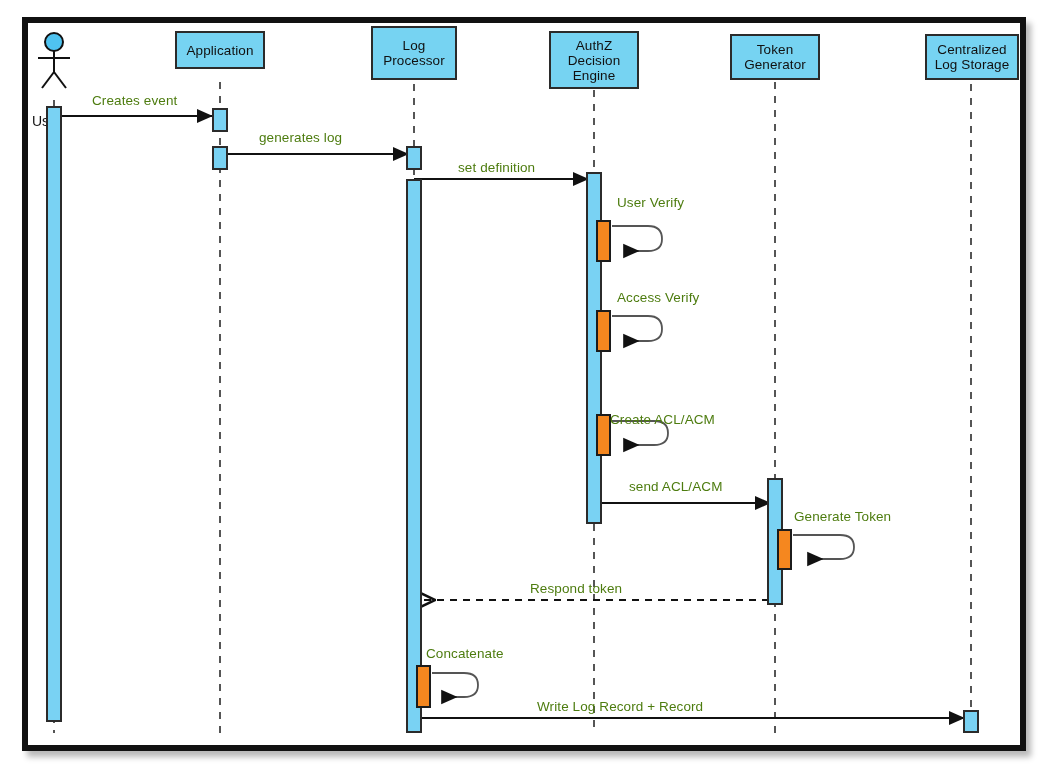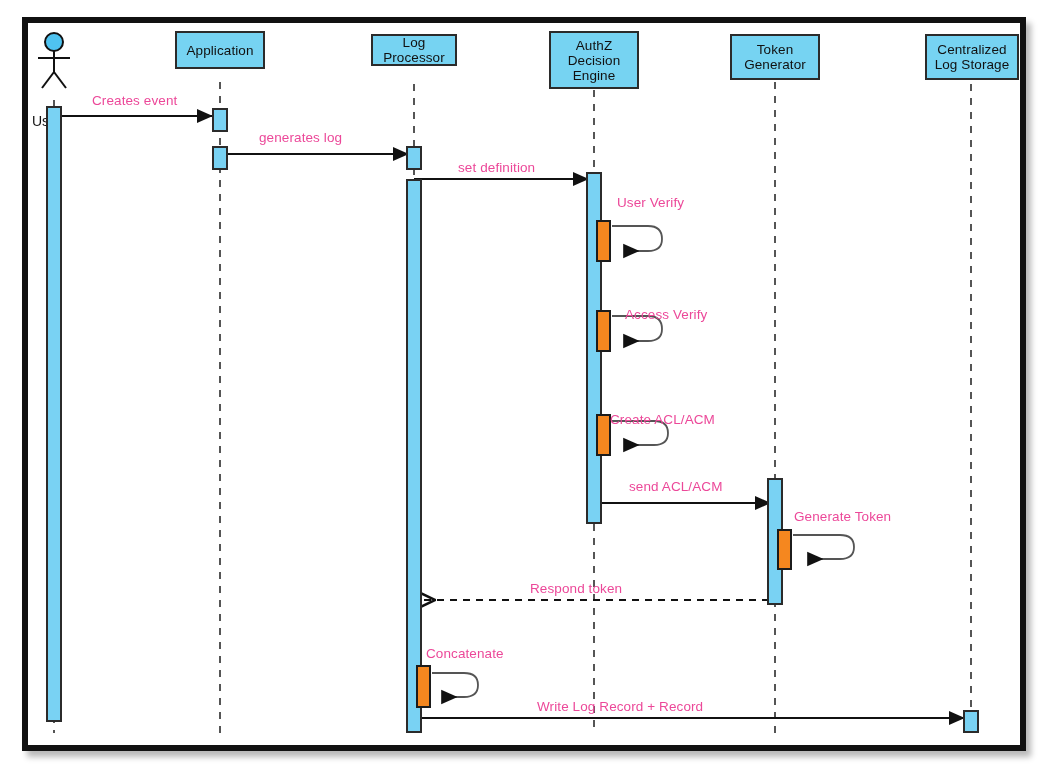--- a/index.html
+++ b/index.html
@@ -67,21 +67,21 @@
     box-sizing: border-box;
   }
   .act.orange {
     background: #F5871F;
     border: 2px solid #1c1c1c;
   }
   
   .msg-label {
     position: absolute;
     font-size: 13.5px;
-    color: #ec4899;
+    color: #4d7c0f;
     white-space: nowrap;
     letter-spacing: 0.1px;
   }
 </style>
 </head>
 <body>
 
 <div id="stage">
   <div id="frame"></div>
 
@@ -128,21 +128,21 @@
       <path d="M 612 226 H 648 Q 662 226 662 239 Q 662 251 648 251 H 624" marker-end="url(#arrowFilledRev)"></path>
       <path d="M 612 316 H 648 Q 662 316 662 329 Q 662 341 648 341 H 624" marker-end="url(#arrowFilledRev)"></path>
       <path d="M 612 421 H 654 Q 668 421 668 433 Q 668 445 654 445 H 624" marker-end="url(#arrowFilledRev)"></path>
       <path d="M 793 535 H 840 Q 854 535 854 547 Q 854 559 840 559 H 808" marker-end="url(#arrowFilledRev)"></path>
       <path d="M 432 673 H 464 Q 478 673 478 685 Q 478 697 464 697 H 442" marker-end="url(#arrowFilledRev)"></path>
     </g>
   </svg>
 
   <div class="phead" style="left:175px; top:31px; width:90px; height:38px;">Application</div>
 
-  <div class="phead" style="left:371px; top:34px; width:86px; height:32px;">Log
+  <div class="phead" style="left:371px; top:26px; width:86px; height:54px;">Log
 Processor</div>
 
   <div class="phead" style="left:549px; top:31px; width:90px; height:58px;">AuthZ
 Decision
 Engine</div>
 
   <div class="phead" style="left:730px; top:34px; width:90px; height:46px;">Token
 Generator</div>
 
   <div class="phead" style="left:925px; top:34px; width:94px; height:46px;">Centralized
@@ -171,21 +171,21 @@
   <div class="act" style="left:963px; top:710px; width:16px; height:23px;"></div>
 
   <div class="msg-label" style="left:92px; top:93px;">Creates event</div>
 
   <div class="msg-label" style="left:259px; top:130px;">generates log</div>
 
   <div class="msg-label" style="left:458px; top:160px;">set definition</div>
 
   <div class="msg-label" style="left:617px; top:195px;">User Verify</div>
 
-  <div class="msg-label" style="left:617px; top:307px;margin-left:8px;">Access Verify</div>
+  <div class="msg-label" style="left:617px; top:290px;">Access Verify</div>
 
   <div class="msg-label" style="left:610px; top:396px;margin-top:16px;">Create ACL/ACM</div>
 
   <div class="msg-label" style="left:629px; top:479px;">send ACL/ACM</div>
 
   <div class="msg-label" style="left:794px; top:509px;">Generate Token</div>
 
   <div class="msg-label" style="left:530px; top:581px;">Respond token</div>
 
   <div class="msg-label" style="left:426px; top:646px;">Concatenate</div>

